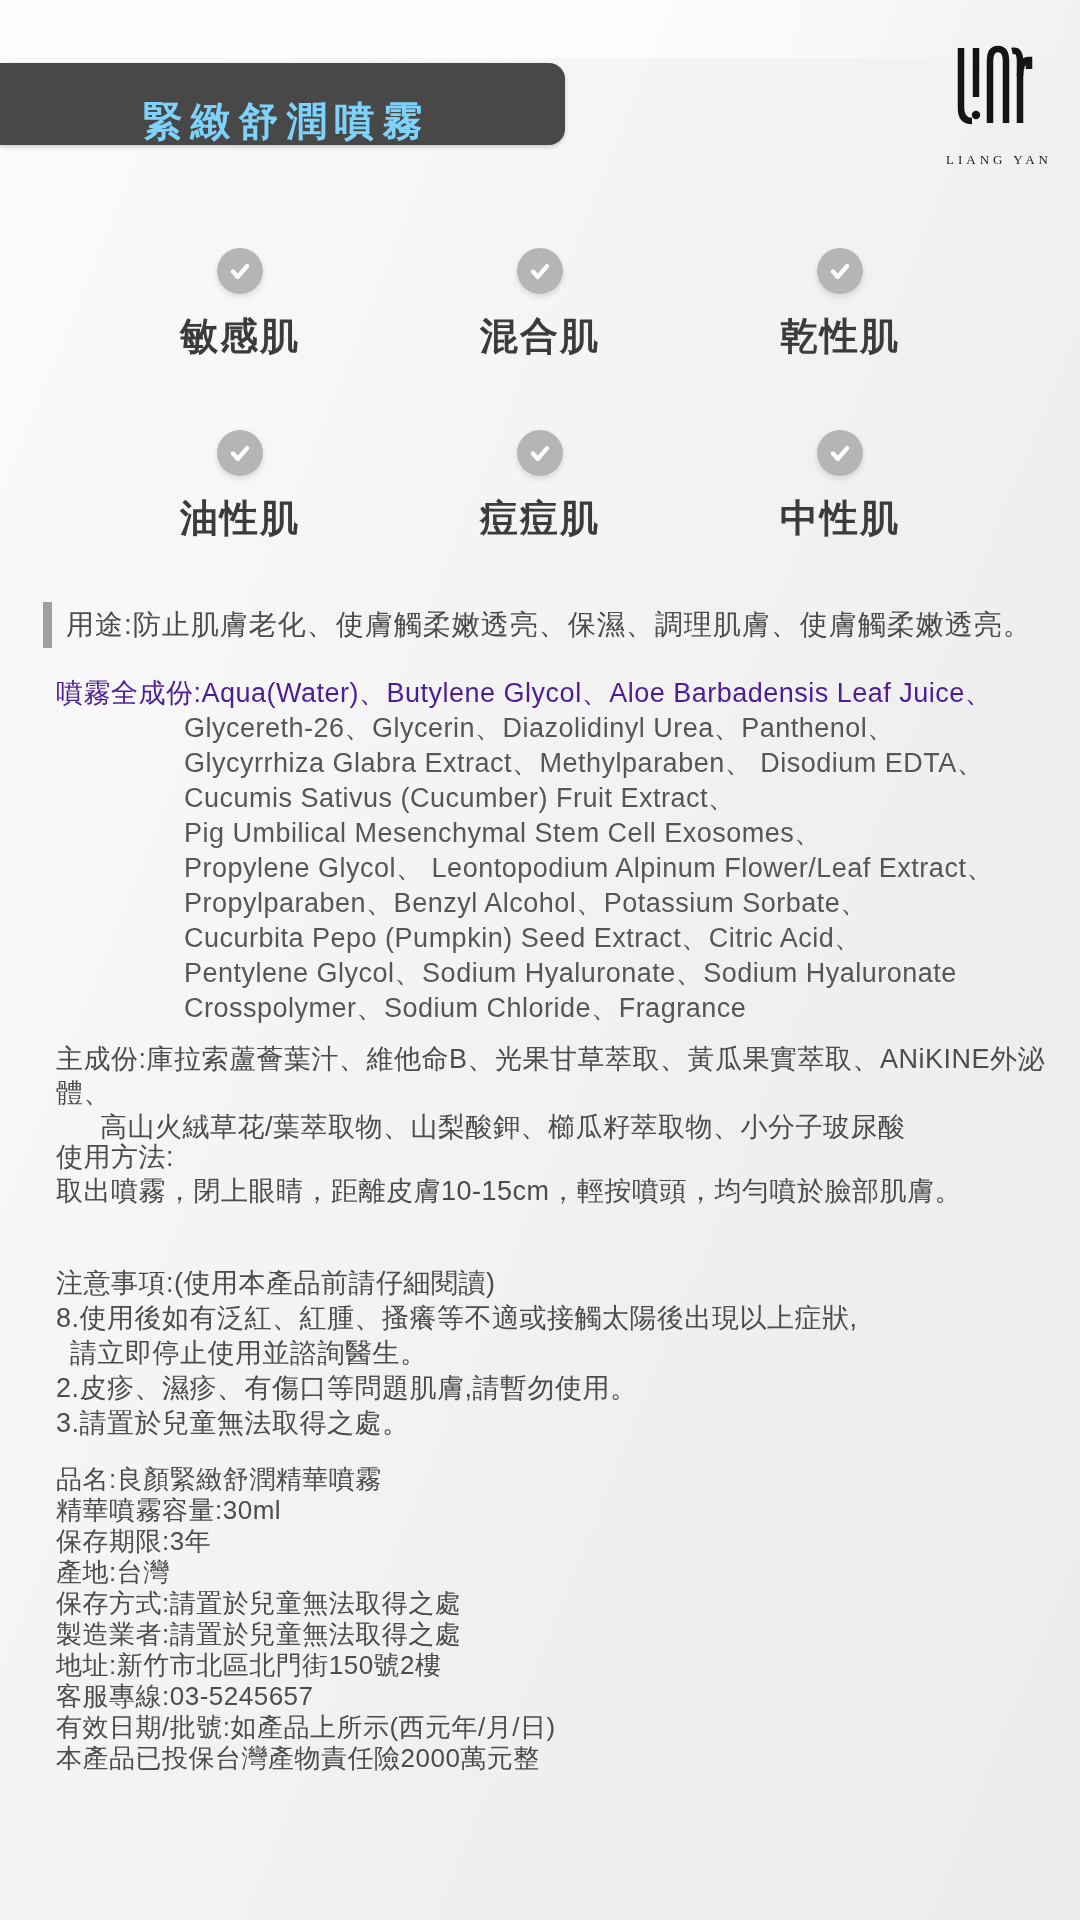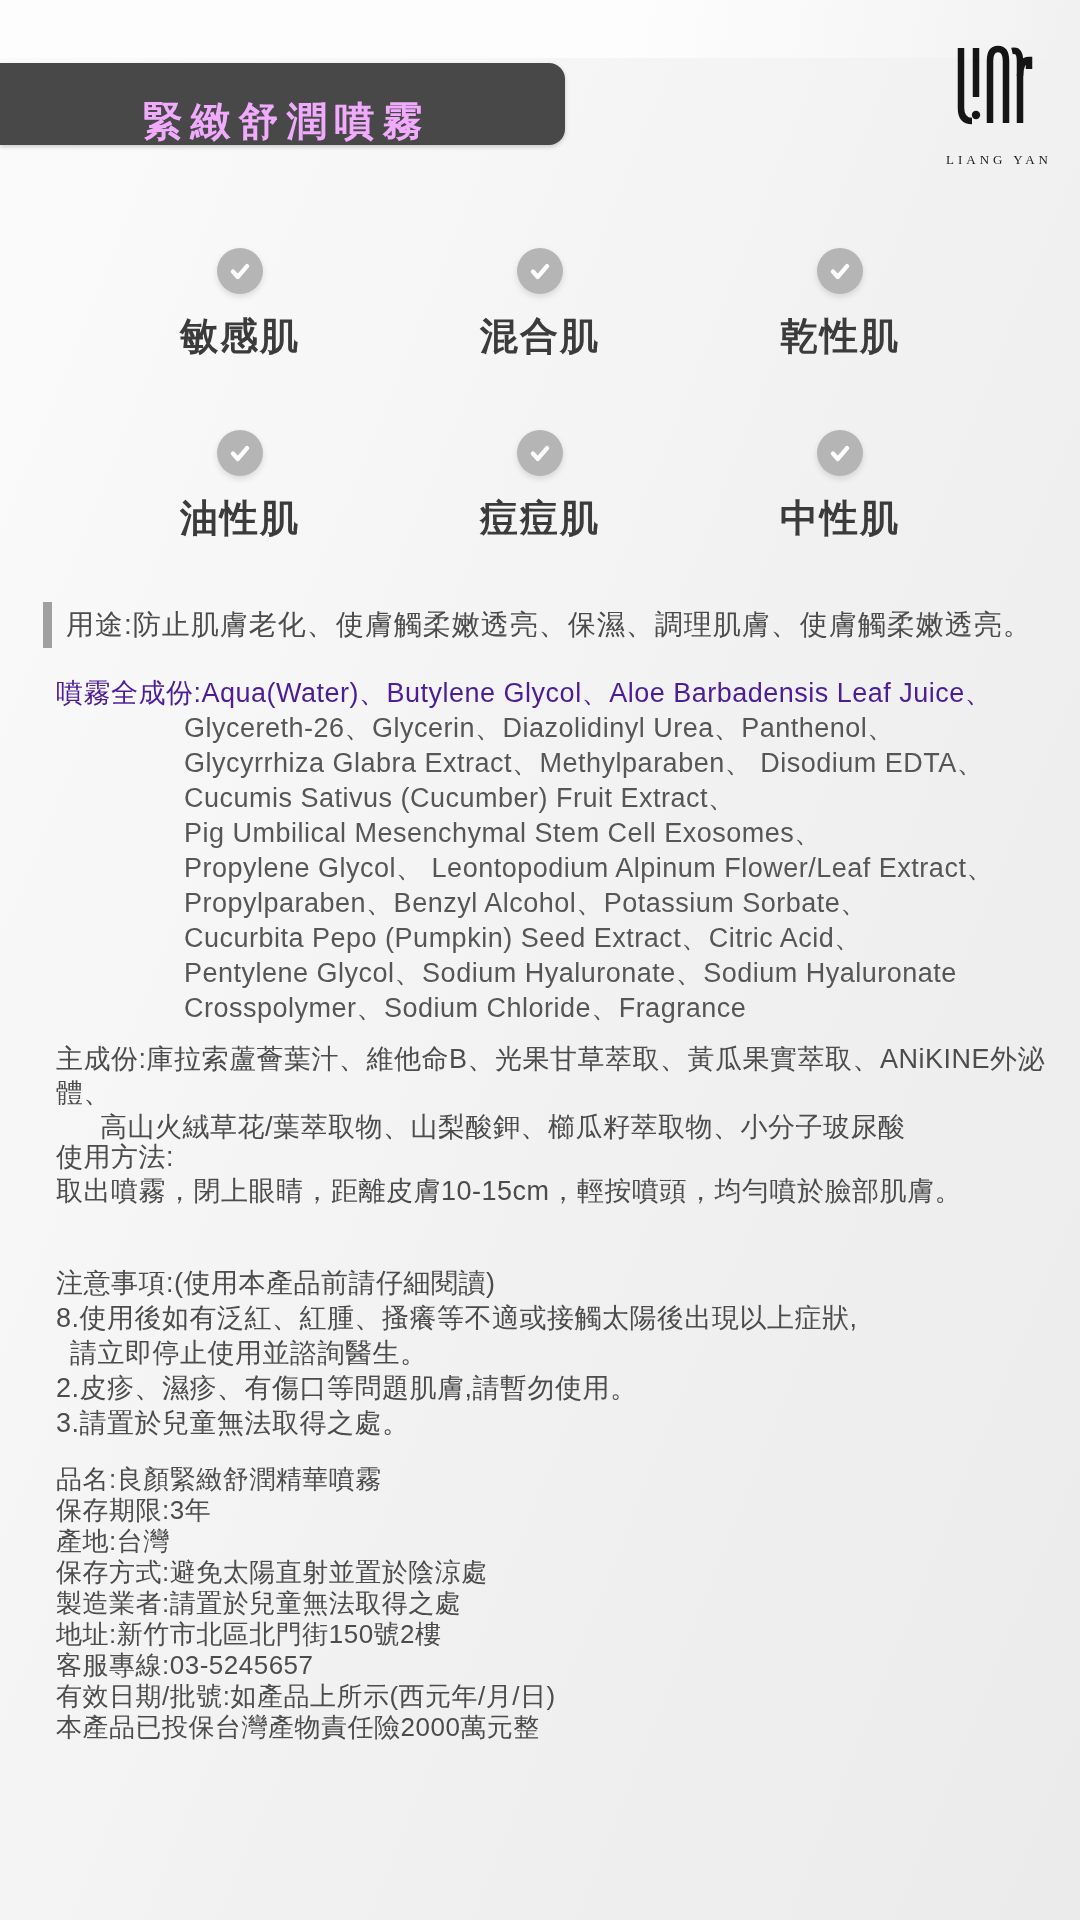--- a/index.html
+++ b/index.html
@@ -15,21 +15,21 @@
   }
 
   
   .banner{
     position:absolute;left:0;top:63px;width:565px;height:82px;
     background:#484848;border-radius:0 16px 16px 0;
     display:flex;align-items:center;justify-content:center;
     box-shadow:0 2px 4px rgba(0,0,0,.18);
   }
   .banner-text{
-    color:#f0abfc;font-size:40px;font-weight:700;
+    color:#7dd3fc;font-size:40px;font-weight:700;
     letter-spacing:8px;text-indent:8px;white-space:nowrap;margin-top:34px;
   }
 
   
   .brand{position:absolute;left:946px;top:44px;width:96px;text-align:center;}
   .brand svg{display:block;margin:0 auto;}
   .brand-name{
     margin-top:20px;font-family:"Liberation Serif","DejaVu Serif",serif;
     font-size:13px;letter-spacing:4px;color:#1c1c1c;white-space:nowrap;
   }
@@ -179,21 +179,22 @@
 <div class="notice txt">
   <div class="line">注意事項:(使用本產品前請仔細閱讀)</div>
   <div class="line">8.使用後如有泛紅、紅腫、搔癢等不適或接觸太陽後出現以上症狀,</div>
   <div class="line indent">請立即停止使用並諮詢醫生。</div>
   <div class="line">2.皮疹、濕疹、有傷口等問題肌膚,請暫勿使用。</div>
   <div class="line">3.請置於兒童無法取得之處。</div>
 </div>
 
 <div class="product txt">
   <div class="line">品名:良顏緊緻舒潤精華噴霧</div>
+  <div class="line">精華噴霧容量:30ml</div>
   <div class="line">保存期限:3年</div>
   <div class="line">產地:台灣</div>
-  <div class="line">保存方式:避免太陽直射並置於陰涼處</div>
+  <div class="line">保存方式:請置於兒童無法取得之處</div>
   <div class="line">製造業者:請置於兒童無法取得之處</div>
   <div class="line">地址:新竹市北區北門街150號2樓</div>
   <div class="line">客服專線:03-5245657</div>
   <div class="line">有效日期/批號:如產品上所示(西元年/月/日)</div>
   <div class="line">本產品已投保台灣產物責任險2000萬元整</div>
 </div>
 
 </body></html>

